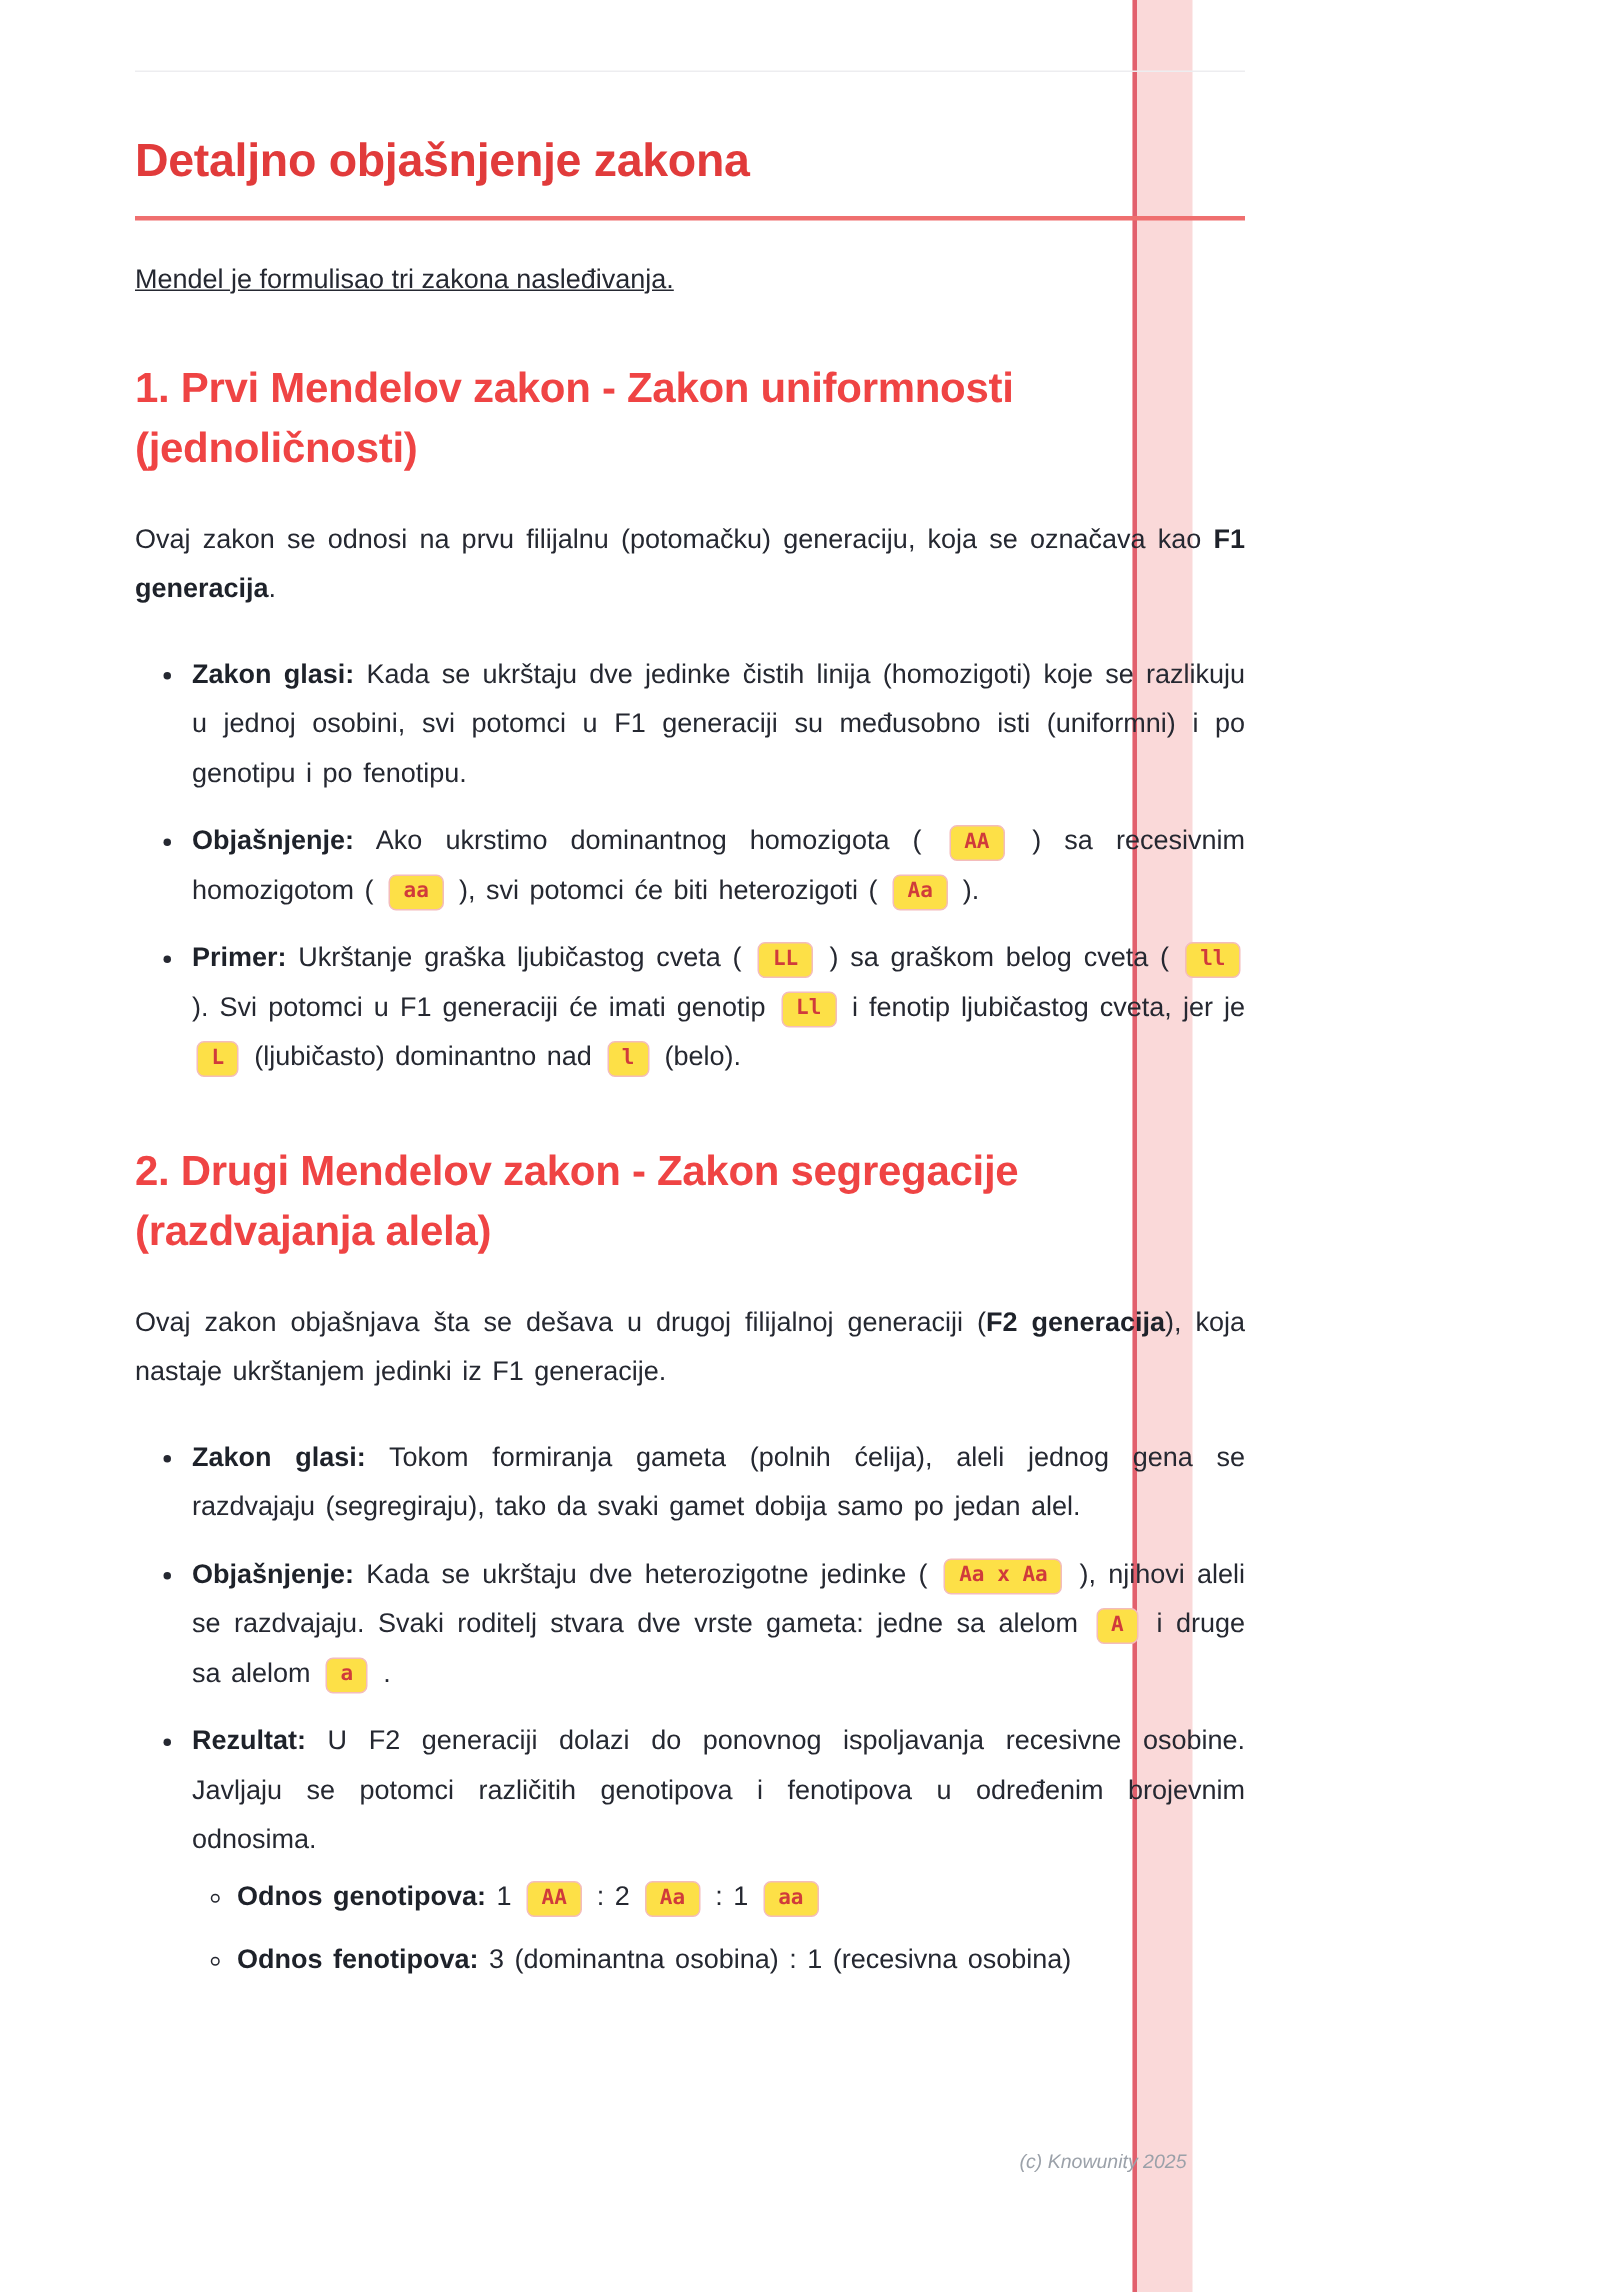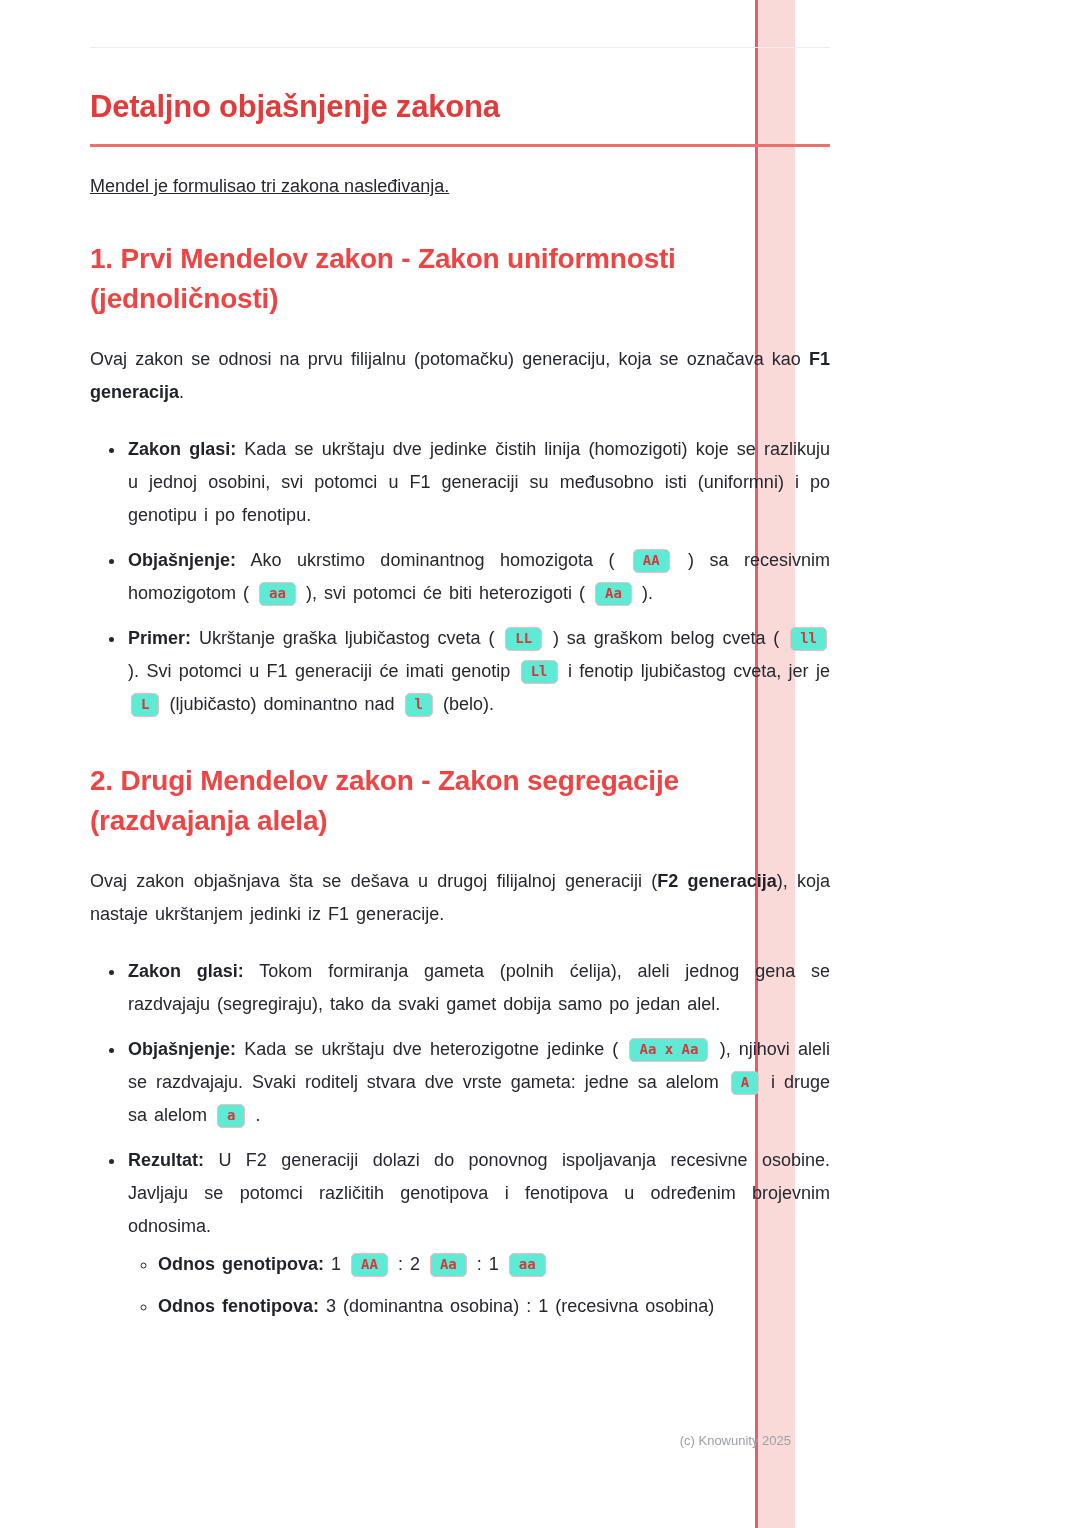--- a/index.html
+++ b/index.html
@@ -93,35 +93,36 @@
     line-height: 30px;
     text-align: left;
   }
   strong { font-weight: 700; color: #1e222a; }
   .chip {
     display: inline-block;
     font-family: "DejaVu Sans Mono", "Liberation Mono", monospace;
     font-size: 14px;
     font-weight: 700;
     color: #d03b3b;
-    background: #5eead4;
+    background: #fde047;
     border: 1px solid #f4bcbc;
     border-radius: 5px;
     padding: 2px 9px 3px 9px;
     line-height: 17px;
     margin: 0 3px;
     vertical-align: 1px;
     word-spacing: 0;
   }
   .footer {
     position: absolute;
     right: 72px;
     top: 1433px;
     font-size: 13px;
     color: #9ba1a9;
+    font-style: italic;
   }
 </style>
 </head>
 <body>
 
 <div class="page">
   <div class="side-strip"></div>
 
   <div class="content">
     <div class="top-divider"></div>

